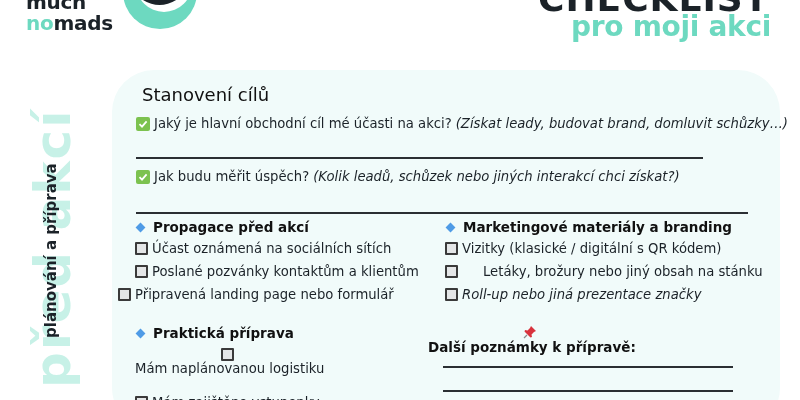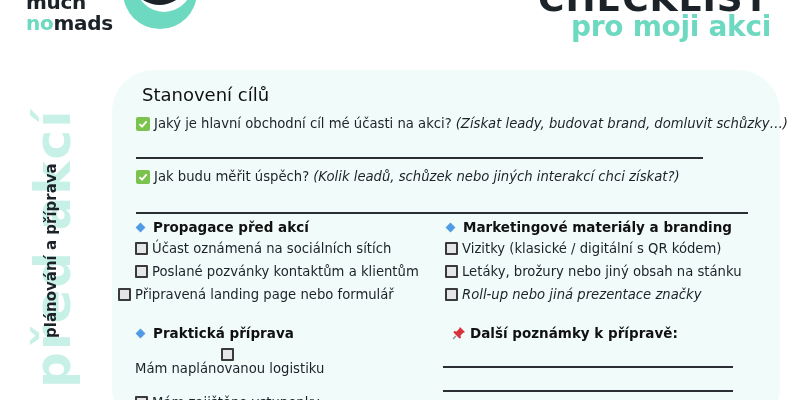--- a/index.html
+++ b/index.html
@@ -136,21 +136,21 @@
   </div>
 
   <div class="group-title" style="left:444px; top:219px;">
     <span class="diamond"></span>
     <span>Marketingové materiály a branding</span>
   </div>
   <div class="item" style="left:445px; top:241px;">
     <span class="box"></span>
     <span>Vizitky (klasické / digitální s QR kódem)</span>
   </div>
-  <div class="item" style="left:445px; top:264px;">
+  <div class="item" style="left:445px; top:264px;gap:21px;">
     <span class="box"></span>
     <span>Letáky, brožury nebo jiný obsah na stánku</span>
   </div>
   <div class="item" style="left:445px; top:287px;font-style:italic;">
     <span class="box"></span>
     <span>Roll-up nebo jiná prezentace značky</span>
   </div>
 
   <div class="group-title" style="left:134px; top:325px;">
     <span class="diamond"></span>
@@ -158,21 +158,21 @@
   </div>
   <div class="item" style="left:135px; top:348px;flex-direction:column;">
     <span class="box"></span>
     <span>Mám naplánovanou logistiku</span>
   </div>
   <div class="item" style="left:135px; top:395px;">
     <span class="box"></span>
     <span>Mám zajištěno vstupenky</span>
   </div>
 
-  <div class="group-title" style="left:452px; top:325px;">
+  <div class="group-title" style="left:428px; top:325px;flex-direction:column;">
     <span class="pin">
       <svg width="14" height="14" viewBox="0 0 14 14">
         <path d="M8 1 L13 6 L11 7 L8.5 9.5 L9 12 L7.5 12.5 L1.5 6.5 L2 5 L4.5 5.5 L7 3 Z" fill="#d8323c"></path>
         <path d="M4 10 L1 13" stroke="#8a8a8a" stroke-width="1.2"></path>
       </svg>
     </span>
     <span>Další poznámky k přípravě:</span>
   </div>
   <div class="answer-line" style="left:443px; top:366px; width:290px;"></div>
   <div class="answer-line" style="left:443px; top:390px; width:290px;"></div>

